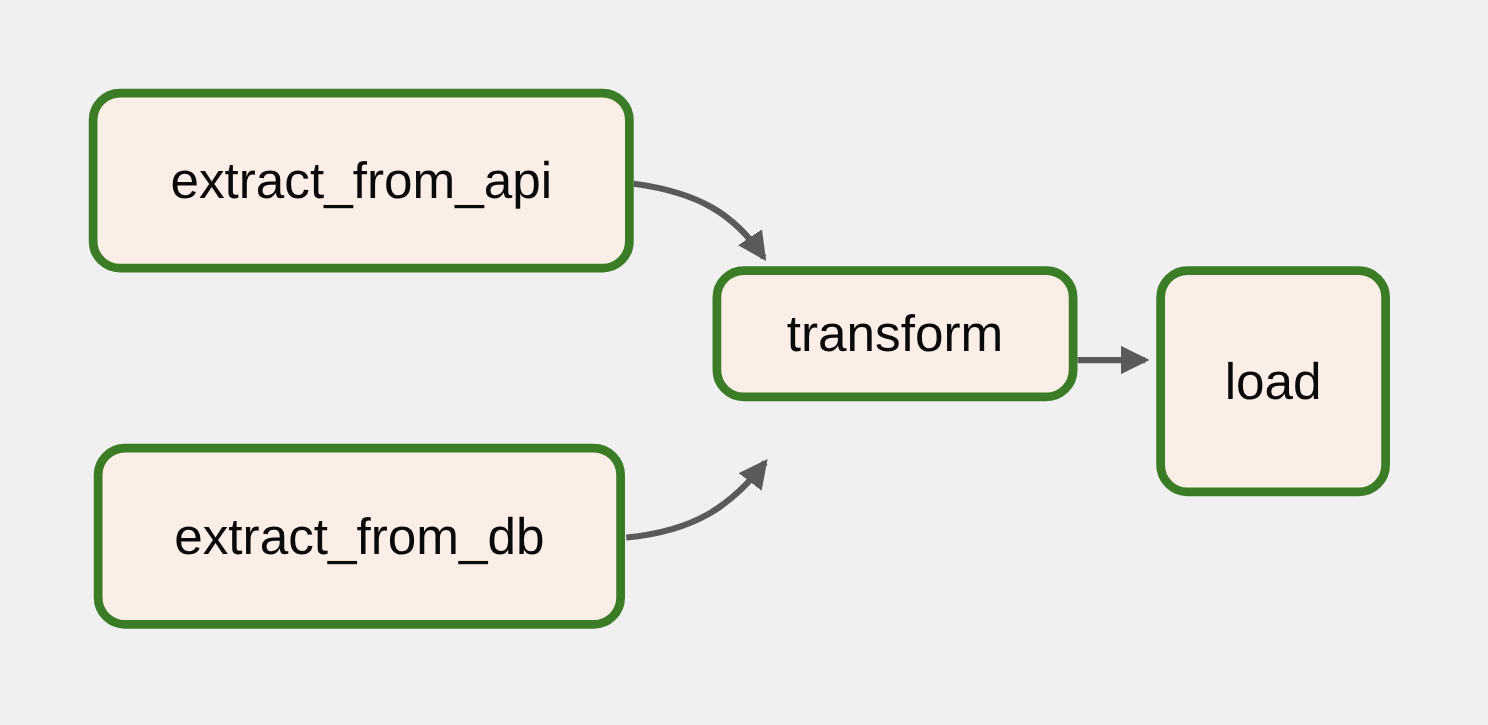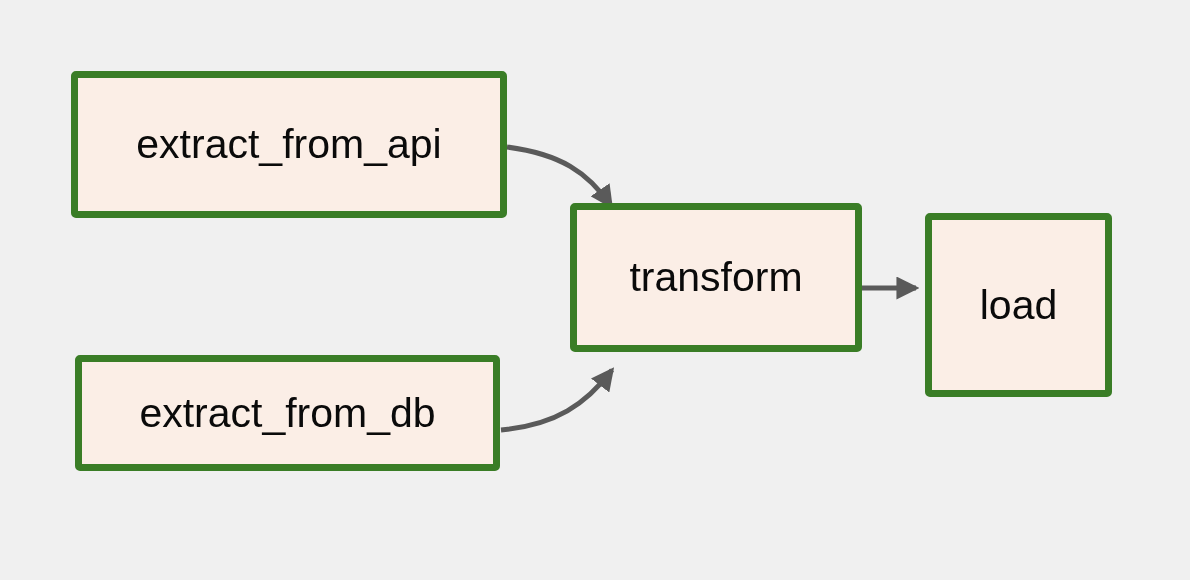--- a/index.html
+++ b/index.html
@@ -29,33 +29,33 @@
   .edges path.edge-line {
     fill: none;
     stroke: var(--edge);
     stroke-width: 5;
   }
   .arrow-head { fill: var(--edge); }
   .node {
     position: absolute;
     background: var(--node-fill);
     border: 7px solid var(--node-border);
-    border-radius: 5px;
+    border-radius: 25px;
     display: flex;
     align-items: center;
     justify-content: center;
     font-size: 41px;
     font-weight: 400;
     color: var(--text);
     white-space: nowrap;
     cursor: default;
   }
   .node-extract-from-api { left: 71px;  top: 71px;  width: 436px; height: 147px; }
-  .node-extract-from-db  { left: 75px;  top: 355px; width: 425px; height: 116px; }
-  .node-transform        { left: 570px; top: 203px; width: 292px; height: 149px; }
+  .node-extract-from-db  { left: 75px;  top: 355px; width: 425px; height: 148px; }
+  .node-transform        { left: 570px; top: 213px; width: 292px; height: 108px; }
   .node-load             { left: 925px; top: 213px; width: 187px; height: 184px; }
 </style>
 </head>
 <body>
 
 <div class="canvas">
 
   <svg class="edges" viewBox="0 0 1190 580" xmlns="http://www.w3.org/2000/svg">
     <defs>
       <marker id="arrow" viewBox="0 0 10 10" refX="8.5" refY="5" markerWidth="4.6" markerHeight="4.6" orient="auto-start-reverse">

